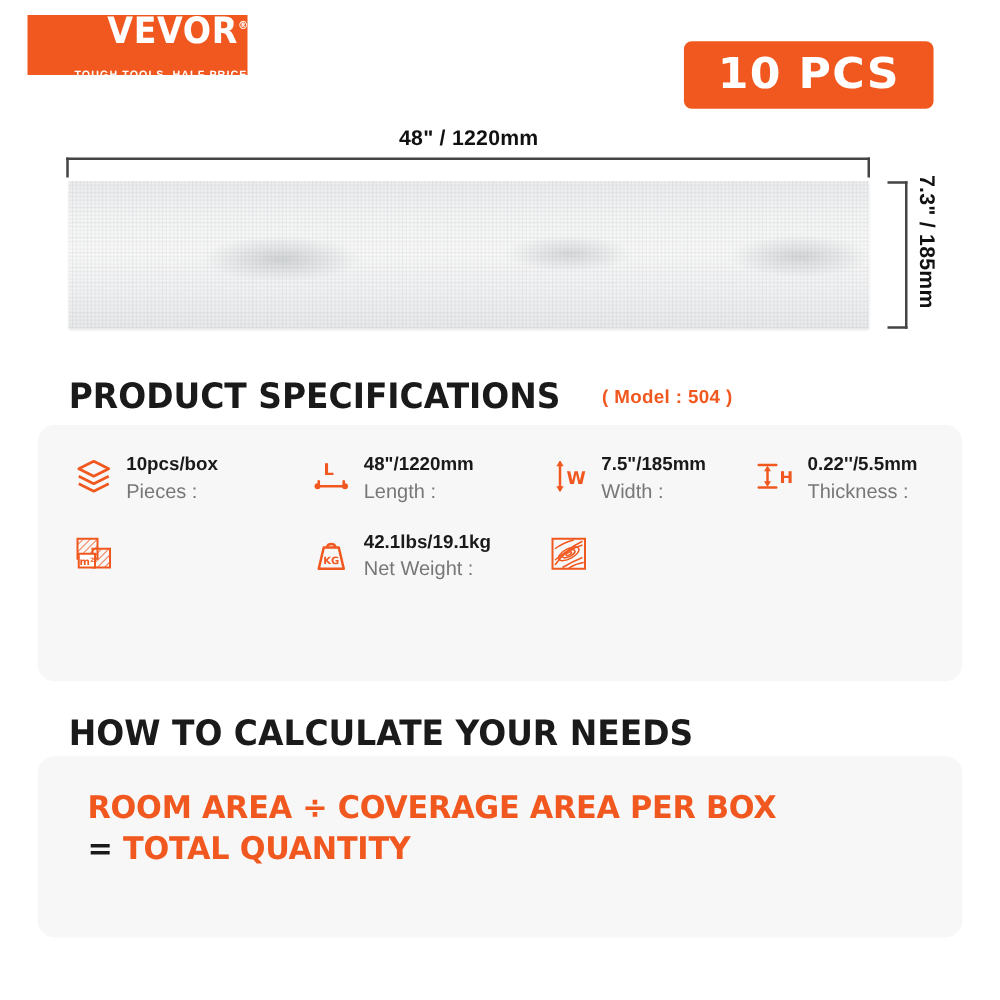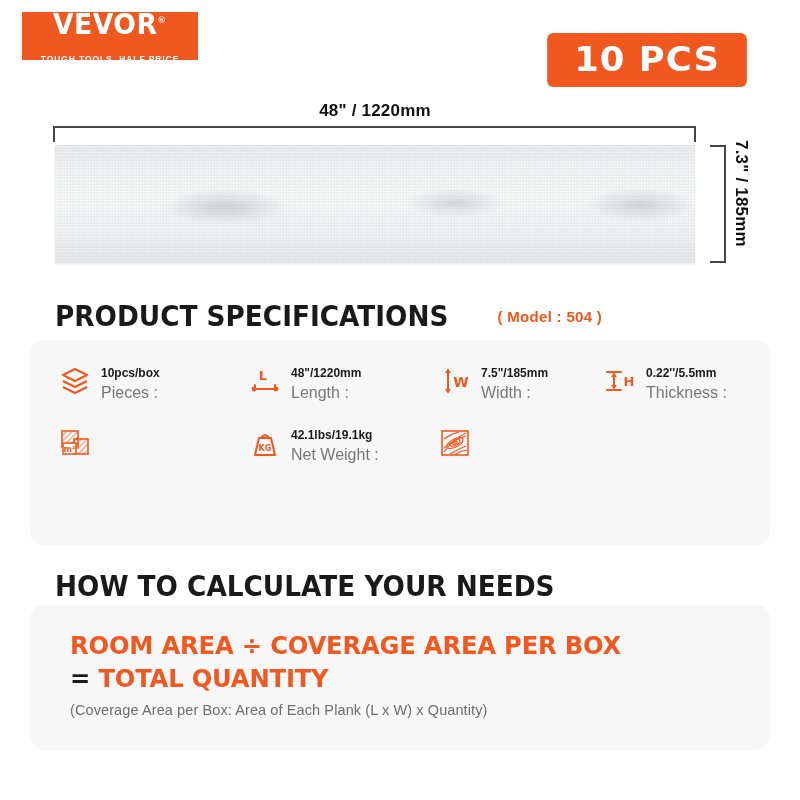--- a/index.html
+++ b/index.html
@@ -22,21 +22,21 @@
 
   .logo-box {
     position: absolute;
     left: 22px;
     top: 12px;
     width: 176px;
     height: 48px;
     background: #F1581F;
     display: flex;
     flex-direction: column;
-    align-items: center;
+    align-items: flex-end;
     justify-content: center;
     padding-top: 2px;
   }
   .logo-wordmark {
     color: #ffffff;
     font-family: "DejaVu Sans", sans-serif;
     font-weight: bold;
     font-size: 29px;
     letter-spacing: 0.5px;
     line-height: 1;
@@ -165,21 +165,21 @@
     transform: scaleX(0.94);
     transform-origin: left center;
     display: inline-block;
   }
   .model-tag {
     color: #F1581F;
     font-family: "Liberation Sans", sans-serif;
     font-size: 15px;
     font-weight: bold;
     letter-spacing: 0.3px;
-    margin-left: 24px;
+    margin-left: 8px;
     position: relative;
     top: -4px;
   }
 
   .spec-heading-row {
     position: absolute;
     left: 55px;
     top: 300px;
     display: flex;
     align-items: baseline;
@@ -218,21 +218,21 @@
     height: 34px;
     flex: 0 0 34px;
     display: flex;
     align-items: center;
     justify-content: center;
     margin-top: 2px;
   }
   .spec-icon svg { display: block; }
   .spec-text { padding-top: 1px; }
   .spec-value {
-    font-size: 12px;
+    font-size: 15px;
     font-weight: bold;
     color: #1a1a1a;
     line-height: 1.25;
     white-space: nowrap;
   }
   .spec-label {
     font-size: 16px;
     color: #777777;
     line-height: 1.35;
     margin-top: 1px;
@@ -434,14 +434,13 @@
 
 <div class="calc-heading-row">
   <span class="section-title">HOW TO CALCULATE YOUR NEEDS</span>
 </div>
 
 <div class="card calc-card">
   <div class="calc-formula">
     <div>ROOM AREA ÷ COVERAGE AREA PER BOX</div>
     <div><span class="eq">=</span> <span>TOTAL QUANTITY</span></div>
   </div>
-  <div class="calc-note">(Coverage Area per Box: Area of Each Plank (L x W) x Quantity)</div>
 </div>
 
 </body></html>

